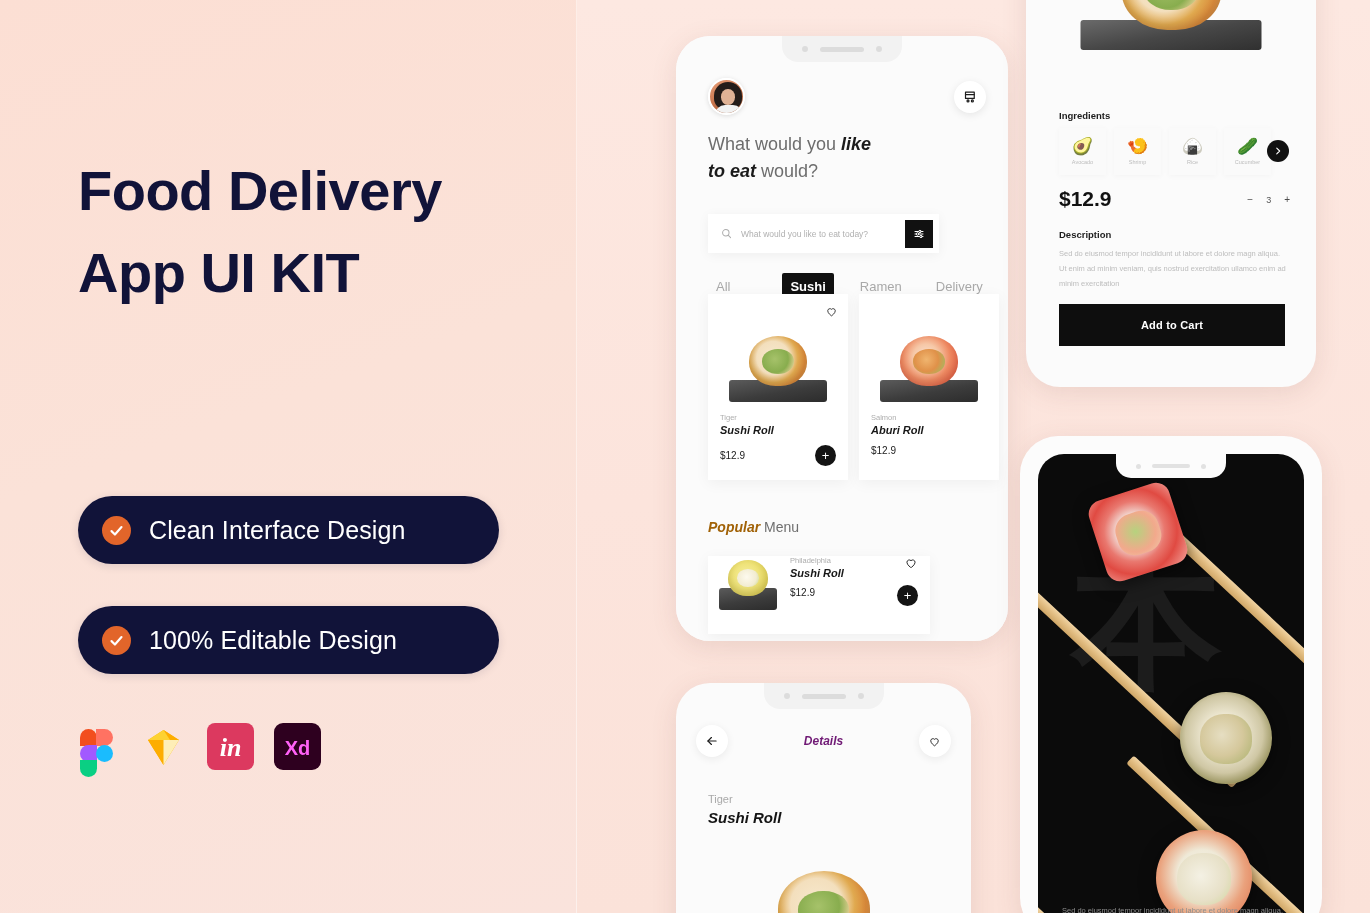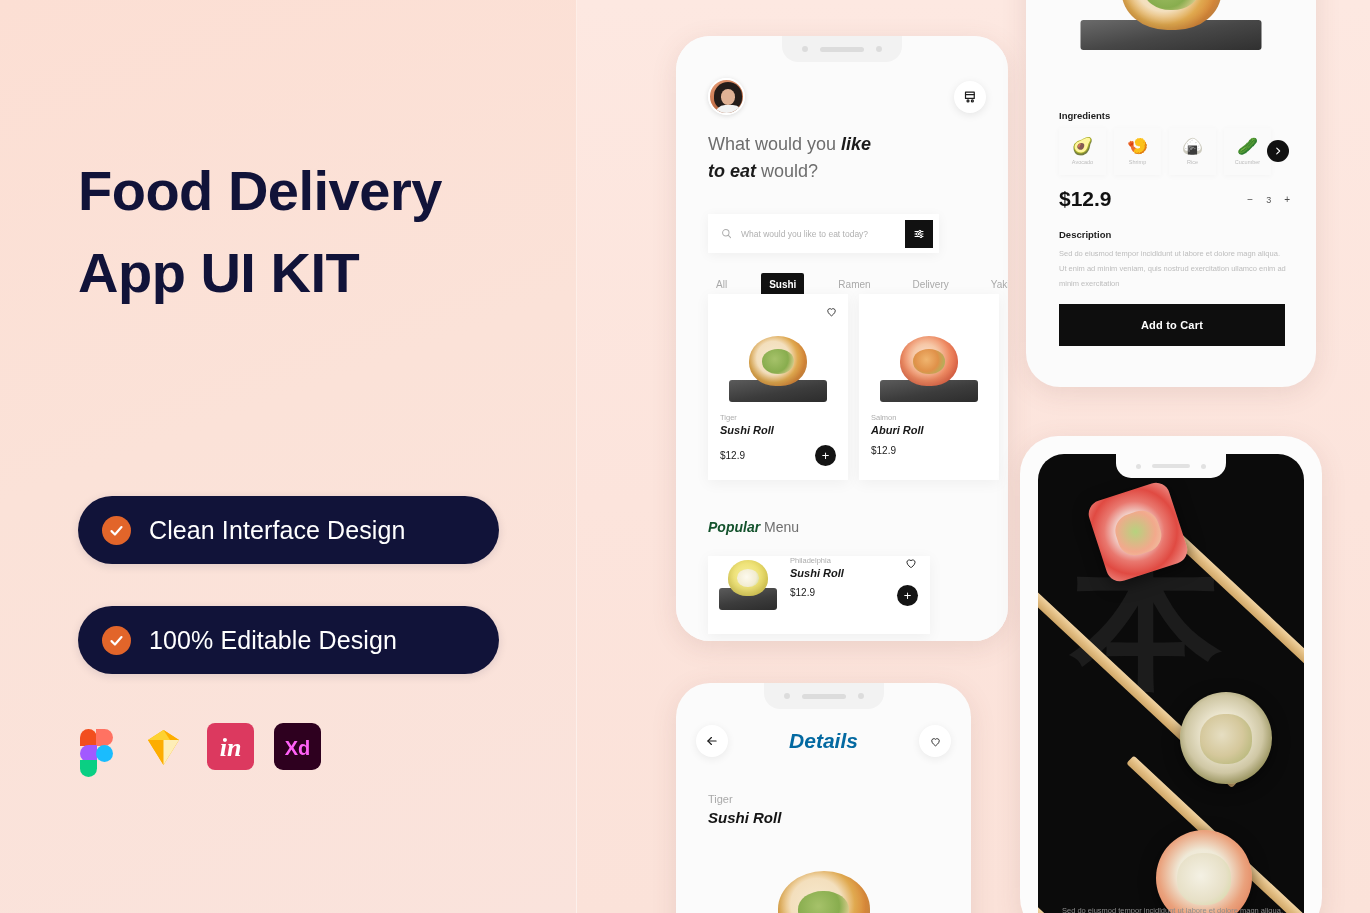--- a/index.html
+++ b/index.html
@@ -123,25 +123,25 @@
     font-family:"Liberation Sans",sans-serif; font-size:8.5px; color:#9a9a9a;
     min-width:0;
   }
   .search-input::placeholder { color:#b0b0b0; }
   .filter-btn {
     width:28px;height:28px;background:#111;flex:0 0 28px;margin-right:6px;
     display:flex;align-items:center;justify-content:center;
   }
 
   .cats {
-    position:absolute; left:32px; top:237px; right:0; display:flex; align-items:center; gap:26px;
-    font-size:10px; color:#a9a9a9; white-space:nowrap;
+    position:absolute; left:32px; top:237px; right:0; display:flex; align-items:center; gap:18px;
+    font-size:13px; color:#a9a9a9; white-space:nowrap;
   }
   .cat { padding:6px 8px; }
-  .cat.active { background:#111; color:#fff; font-weight:600; border-radius:2px; }
+  .cat.active { background:#111; color:#fff; font-weight:600; border-radius:2px;margin-left:26px; }
 
   .cards { position:absolute; left:32px; top:258px; display:flex; gap:11px; }
   .fcard {
     width: 140px; background:#fff; padding:10px 12px 14px;
     box-shadow: 0 3px 14px rgba(0,0,0,.05); position:relative;
   }
   .heart-sm { position:absolute; right:10px; top:10px; }
   .sushi-img { height:86px; margin-top:12px; position:relative; }
   .plate {
     position:absolute; left:8%; bottom:0; width:84%; height:22px;
@@ -179,41 +179,41 @@
   .plus-btn {
     width:21px;height:21px;border-radius:50%;background:#141414;
     display:flex;align-items:center;justify-content:center; color:#fff;
     font-size:13px; line-height:1; font-weight:300;
   }
 
   .pop-head {
     position:absolute; left:32px; top:483px;
     font-size:14px; color:#6f6f6f; font-weight:400;
   }
-  .pop-head b { color:#14532d; font-style:italic; font-weight:700; }
+  .pop-head b { color:#a16207; font-style:italic; font-weight:700; }
   .pop-card {
     position:absolute; left:32px; top:520px; width:222px; height:78px;
     background:#fff; box-shadow:0 3px 14px rgba(0,0,0,.05);
     display:flex; padding:0 12px 0 6px;
   }
   .pop-thumb { width:68px; height:54px; position:relative; flex:0 0 68px; }
   .pop-info { flex:1 1 auto; padding-left:8px; }
   .pop-right { display:flex; flex-direction:column; align-items:flex-end; gap:11px; }
 
   
   #phone-details {
     left: 676px; top: 683px; width: 295px; height: 280px; border-radius: 34px;
   }
   .det-top { position:absolute; left:20px; right:20px; top:42px; display:flex; align-items:center; justify-content:space-between; }
   .circ-btn {
     width:32px;height:32px;border-radius:50%;background:#fff;
     display:flex;align-items:center;justify-content:center;
     box-shadow:0 2px 9px rgba(0,0,0,.07);
   }
-  .det-title { font-size:21px; font-weight:700; font-style:italic; color:#0369a1; }
+  .det-title { font-size:12px; font-weight:700; font-style:italic; color:#701a75; }
   .det-sub { position:absolute; left:32px; top:110px; font-size:11px; color:#a9a9a9; }
   .det-name { position:absolute; left:32px; top:126px; font-size:15px; font-weight:700; font-style:italic; color:#141414; }
   .det-hero { position:absolute; left:50%; transform:translateX(-50%); top:172px; width:200px; height:110px; }
   .det-hero .roll { width:92px; height:76px; bottom:18px; }
 
   
   #phone-product {
     left: 1026px; top: -78px; width: 290px; height: 465px; border-radius: 34px;
   }
   .pr-hero { position:absolute; left:50%; transform:translateX(-50%); top:10px; width:215px; height:118px; }

